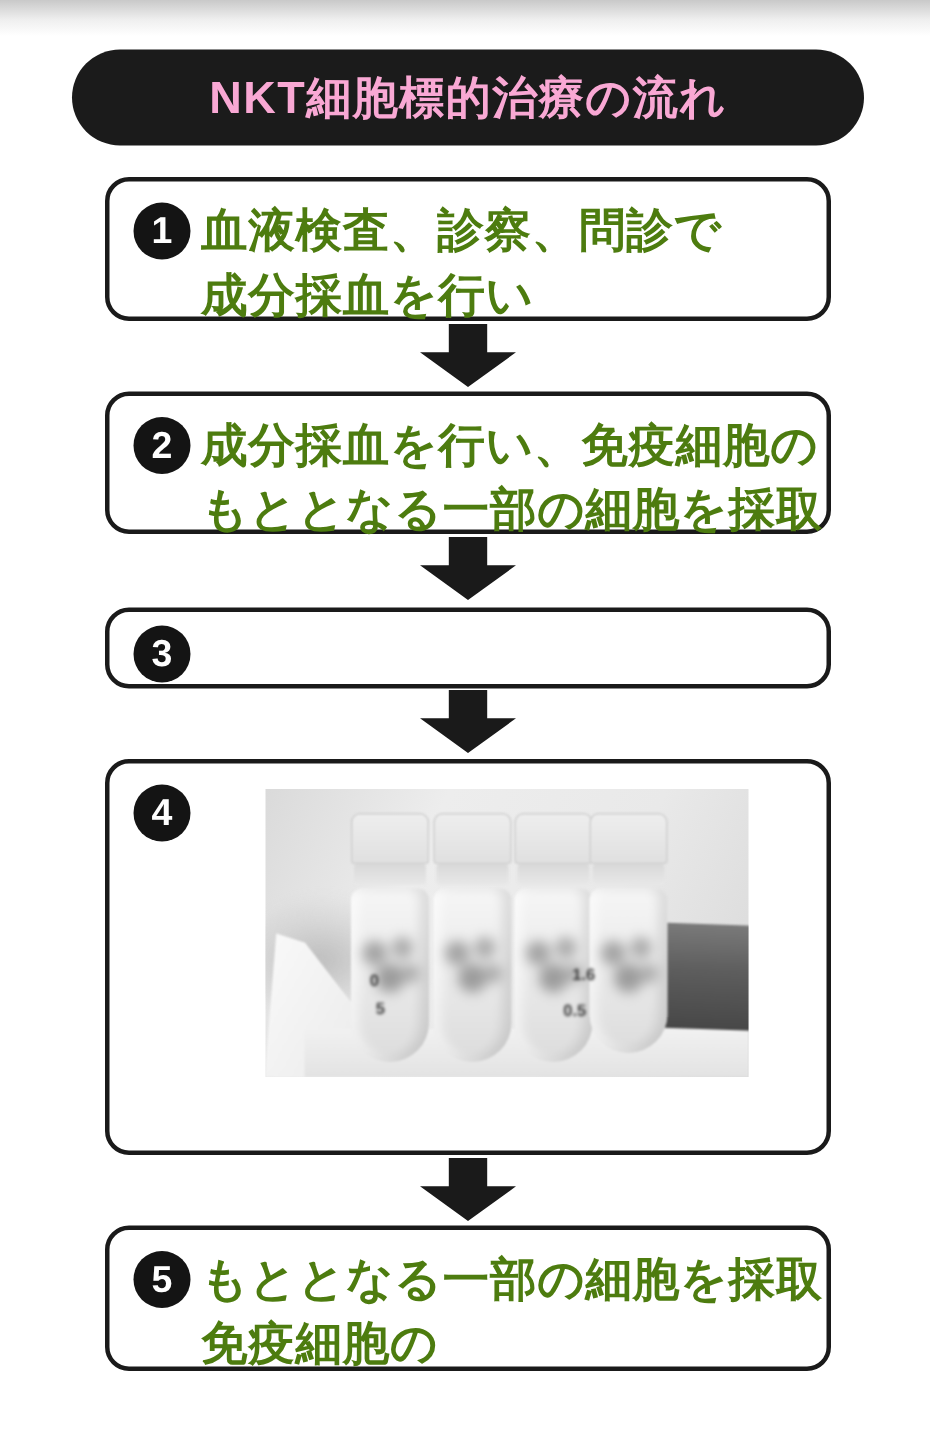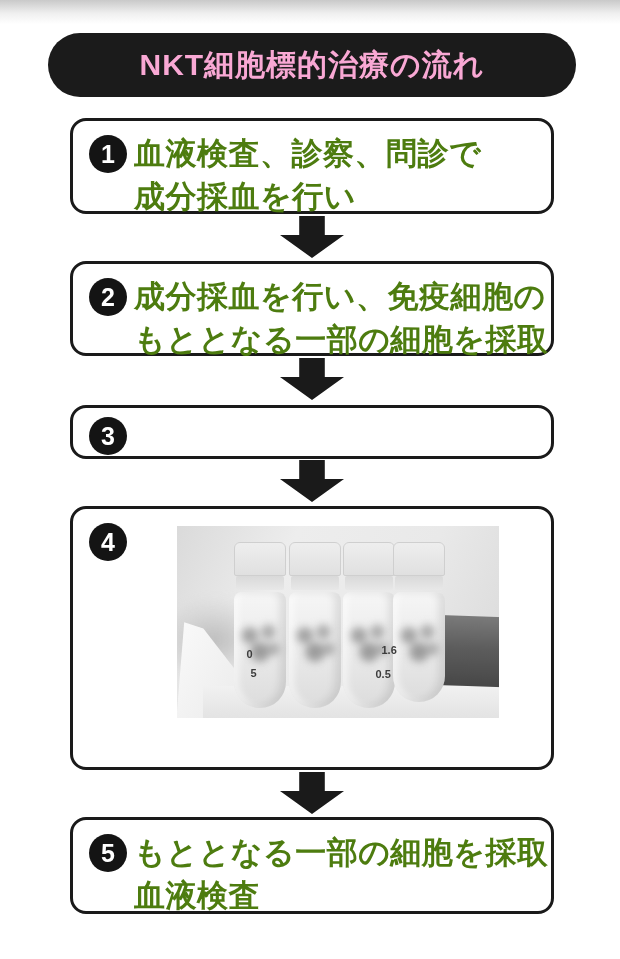--- a/index.html
+++ b/index.html
@@ -147,17 +147,17 @@
       </div>
     </div>
   </section>
 
   <div class="flow-arrow" style="top:772px;"></div>
 
   <section class="step-box" style="top:817px;height:97px;">
     <span class="num">5</span>
     <div class="lines">
       <div class="line">もととなる一部の細胞を採取</div>
-      <div class="line">血液検査</div>
+      <div class="line">免疫細胞の</div>
     </div>
   </section>
 
 </div>
 
 </body></html>

